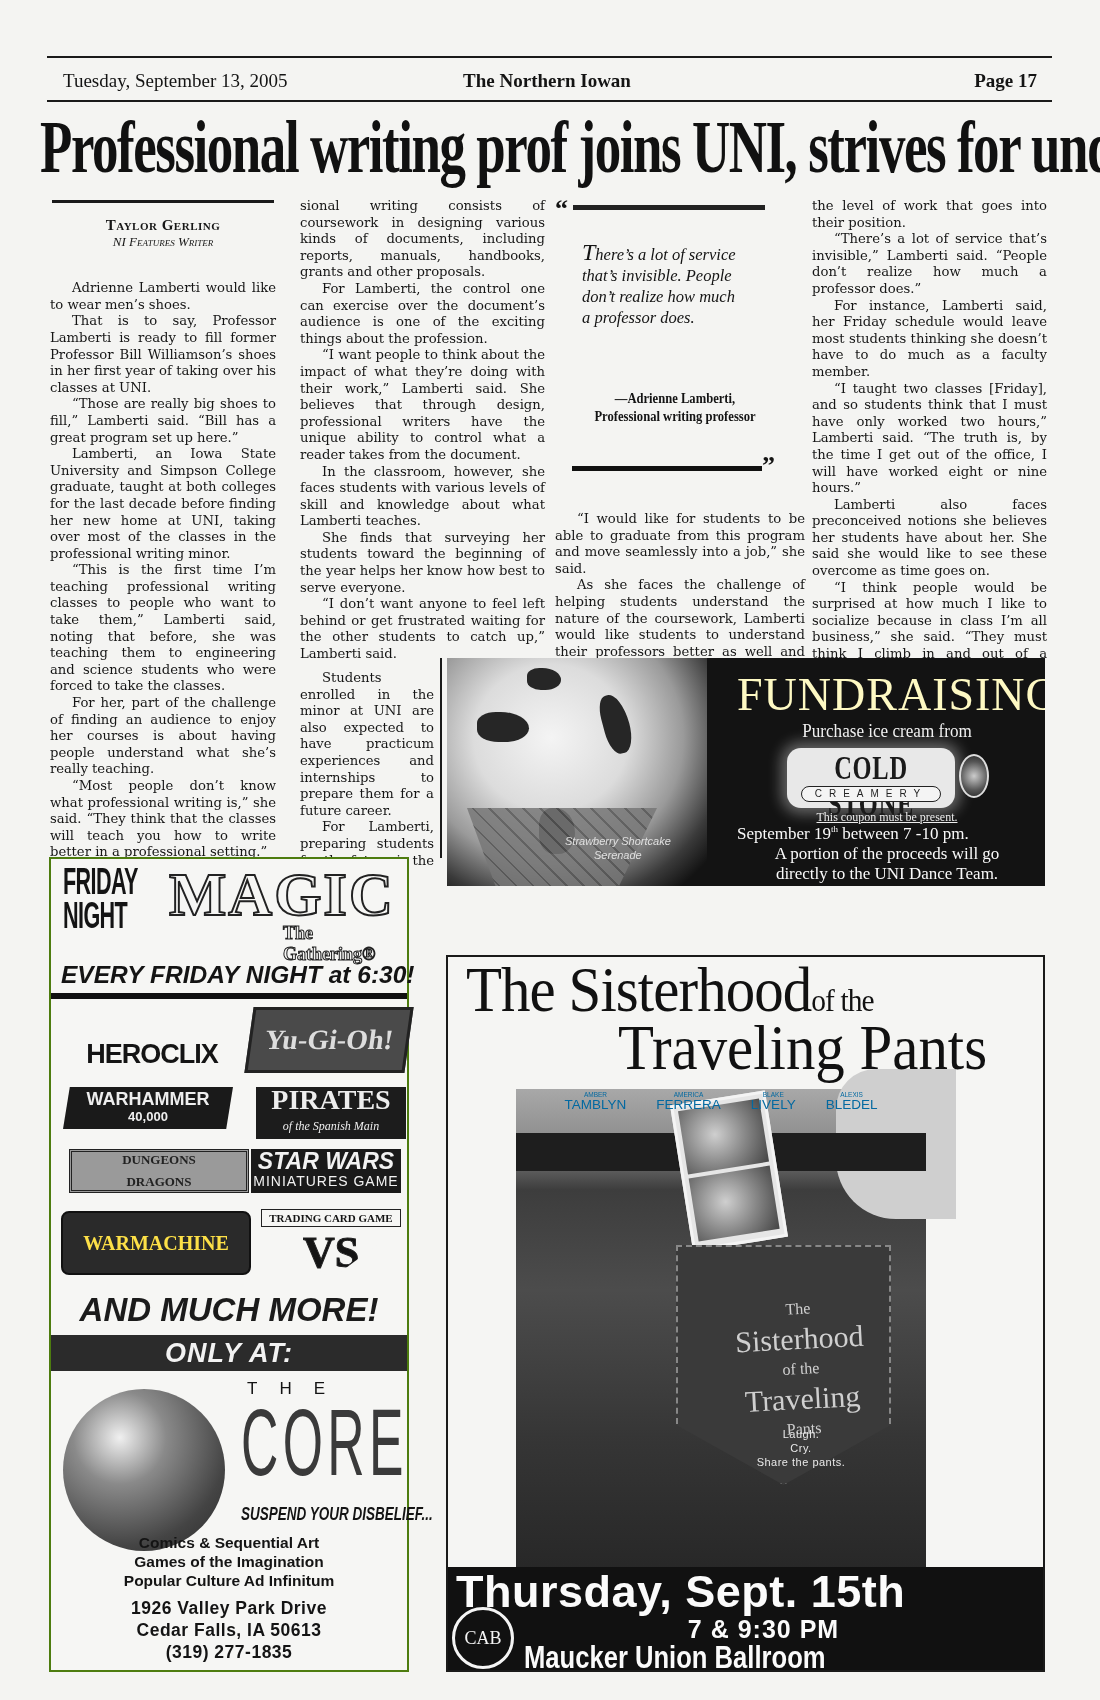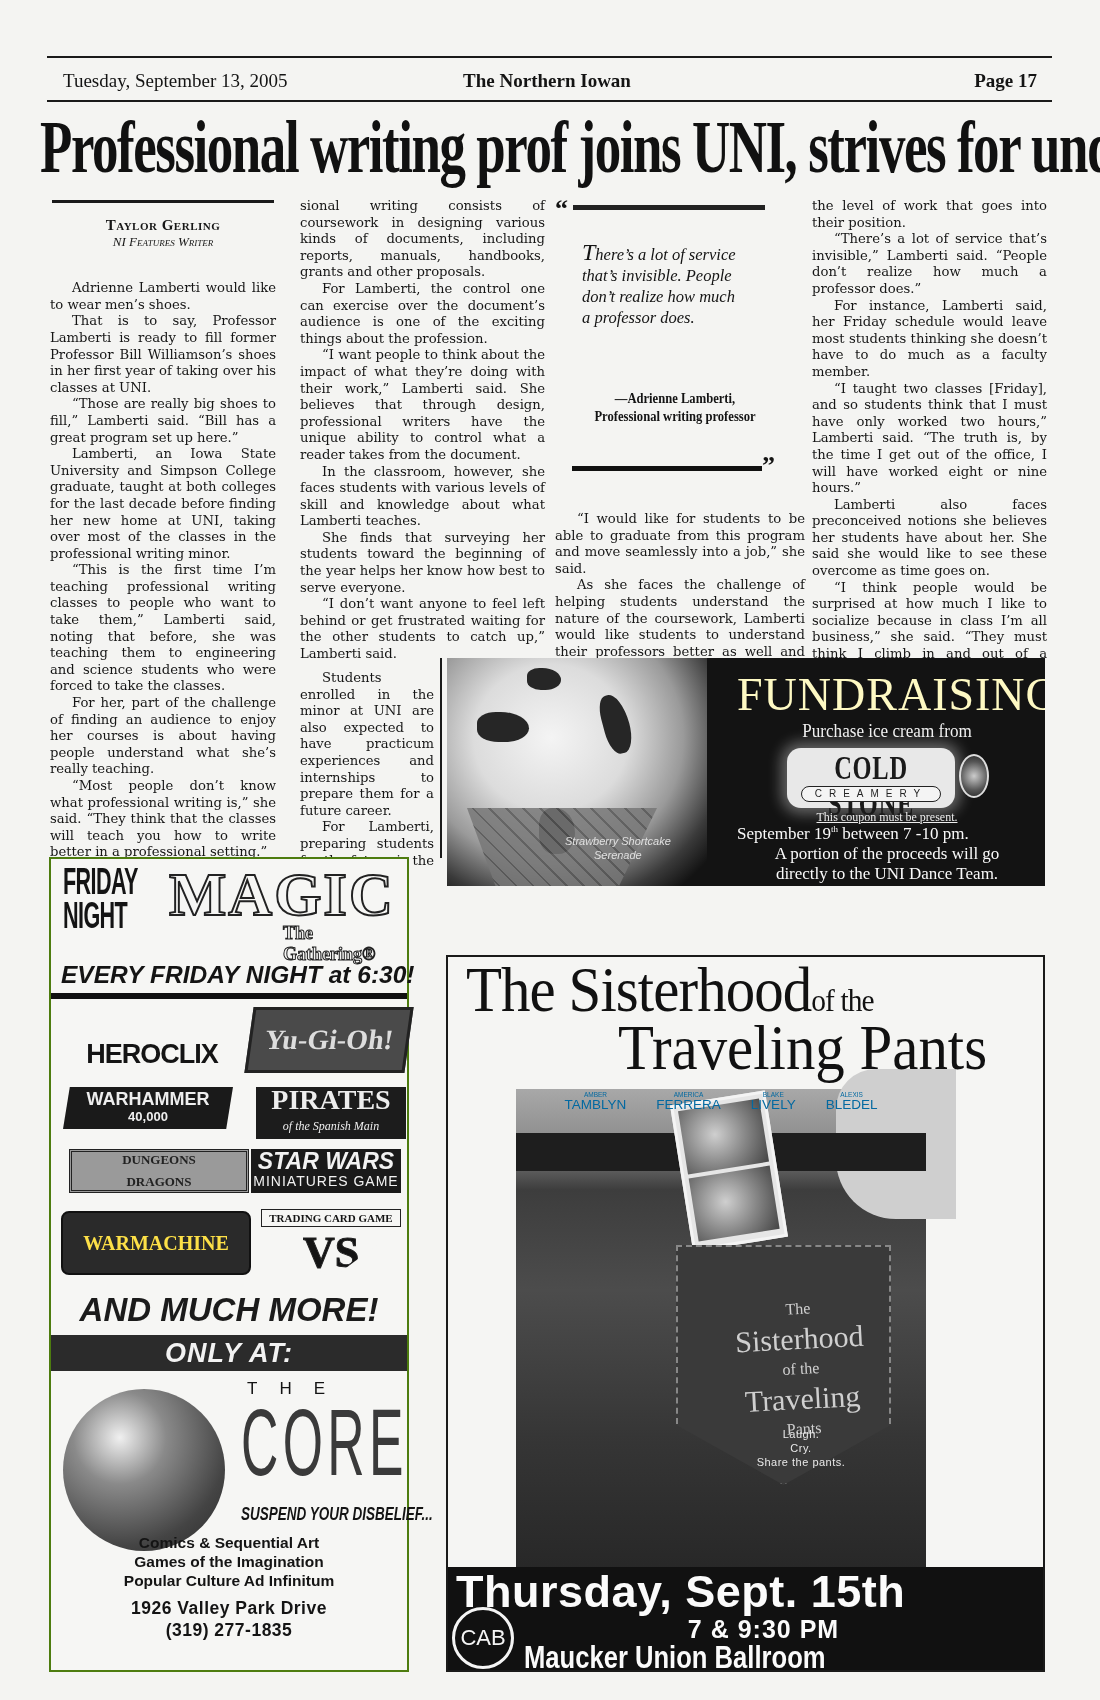--- a/index.html
+++ b/index.html
@@ -100,21 +100,21 @@
   .ad-sister .tagline { position: absolute; left: 210px; top: 338px; width: 150px; text-align: center; font-family: "Liberation Sans", sans-serif; font-size: 11px; line-height: 14px; color: #e8e8e8; letter-spacing: 0.5px; }
   .ad-sister .cast { position: absolute; left: 68px; top: 138px; width: 410px; display: flex; justify-content: center; gap: 30px; }
   .ad-sister .cast .member { text-align: center; font-family: "Liberation Sans", sans-serif; color: #0369a1; }
   .ad-sister .cast .first { font-size: 6.5px; line-height: 7px; }
   .ad-sister .cast .last { font-size: 13.5px; line-height: 14px; }
   .ad-sister .when { position: absolute; left: 0; top: 636px; width: 100%; height: 81px; background: #111; color: #fbfbfb; font-family: "Liberation Sans", sans-serif; font-weight: bold; }
   .ad-sister .day { position: absolute; left: 8px; top: -26px; font-size: 45px; line-height: 50px; white-space: nowrap; letter-spacing: 0.5px; }
   .ad-sister .day-bg { position: absolute; left: 0; top: -26px; width: 100%; height: 28px; background: #111; }
   .ad-sister .time { position: absolute; left: 8px; top: 22px; width: 100%; text-align: center; font-size: 25px; letter-spacing: 1px; padding-left: 20px; }
   .ad-sister .venue { position: absolute; left: 76px; top: 46px; font-size: 32px; line-height: 36px; white-space: nowrap; transform: scaleX(0.8); transform-origin: left top; }
-  .ad-sister .cab { position: absolute; left: 4px; top: 14px; width: 62px; height: 62px; border-radius: 50%; border: 3px solid #f4f4f4; display: flex; align-items: center; justify-content: center; font-family: Liberation Sans, sans-serif; font-weight: normal; font-size: 22px; color: #f4f4f4; }
+  .ad-sister .cab { position: absolute; left: 4px; top: 14px; width: 62px; height: 62px; border-radius: 50%; border: 3px solid #f4f4f4; display: flex; align-items: center; justify-content: center; font-family: Liberation Serif, serif; font-weight: normal; font-size: 18px; color: #f4f4f4; }
 </style>
 </head>
 <body>
 
 <div class="rule" style="left:47px;top:56px;width:1005px;height:2px;"></div>
 <div class="rule" style="left:47px;top:100px;width:1005px;height:2px;"></div>
 <div class="rule" style="left:52px;top:200px;width:222px;height:3px;"></div>
 <div class="rule" style="left:440px;top:658px;width:2px;height:200px;"></div>
 
 <div class="masthead">
@@ -248,20 +248,21 @@
   <div class="the">THE</div>
   <div class="core">CORE</div>
   <div class="suspend">SUSPEND YOUR DISBELIEF...</div>
   <div class="desc">
     <div>Comics &amp; Sequential Art</div>
     <div>Games of the Imagination</div>
     <div>Popular Culture Ad Infinitum</div>
   </div>
   <div class="addr">
     <div>1926 Valley Park Drive</div>
+    <div>Cedar Falls, IA  50613</div>
     <div>(319) 277-1835</div>
   </div>
 </div>
 
 <div class="ad-sister">
   <div class="t1"><span>The Sisterhood</span><span class="small">of the</span></div>
   <div class="photo">
     <div class="arm"></div>
     <div class="belt"></div>
     <div class="strip">

